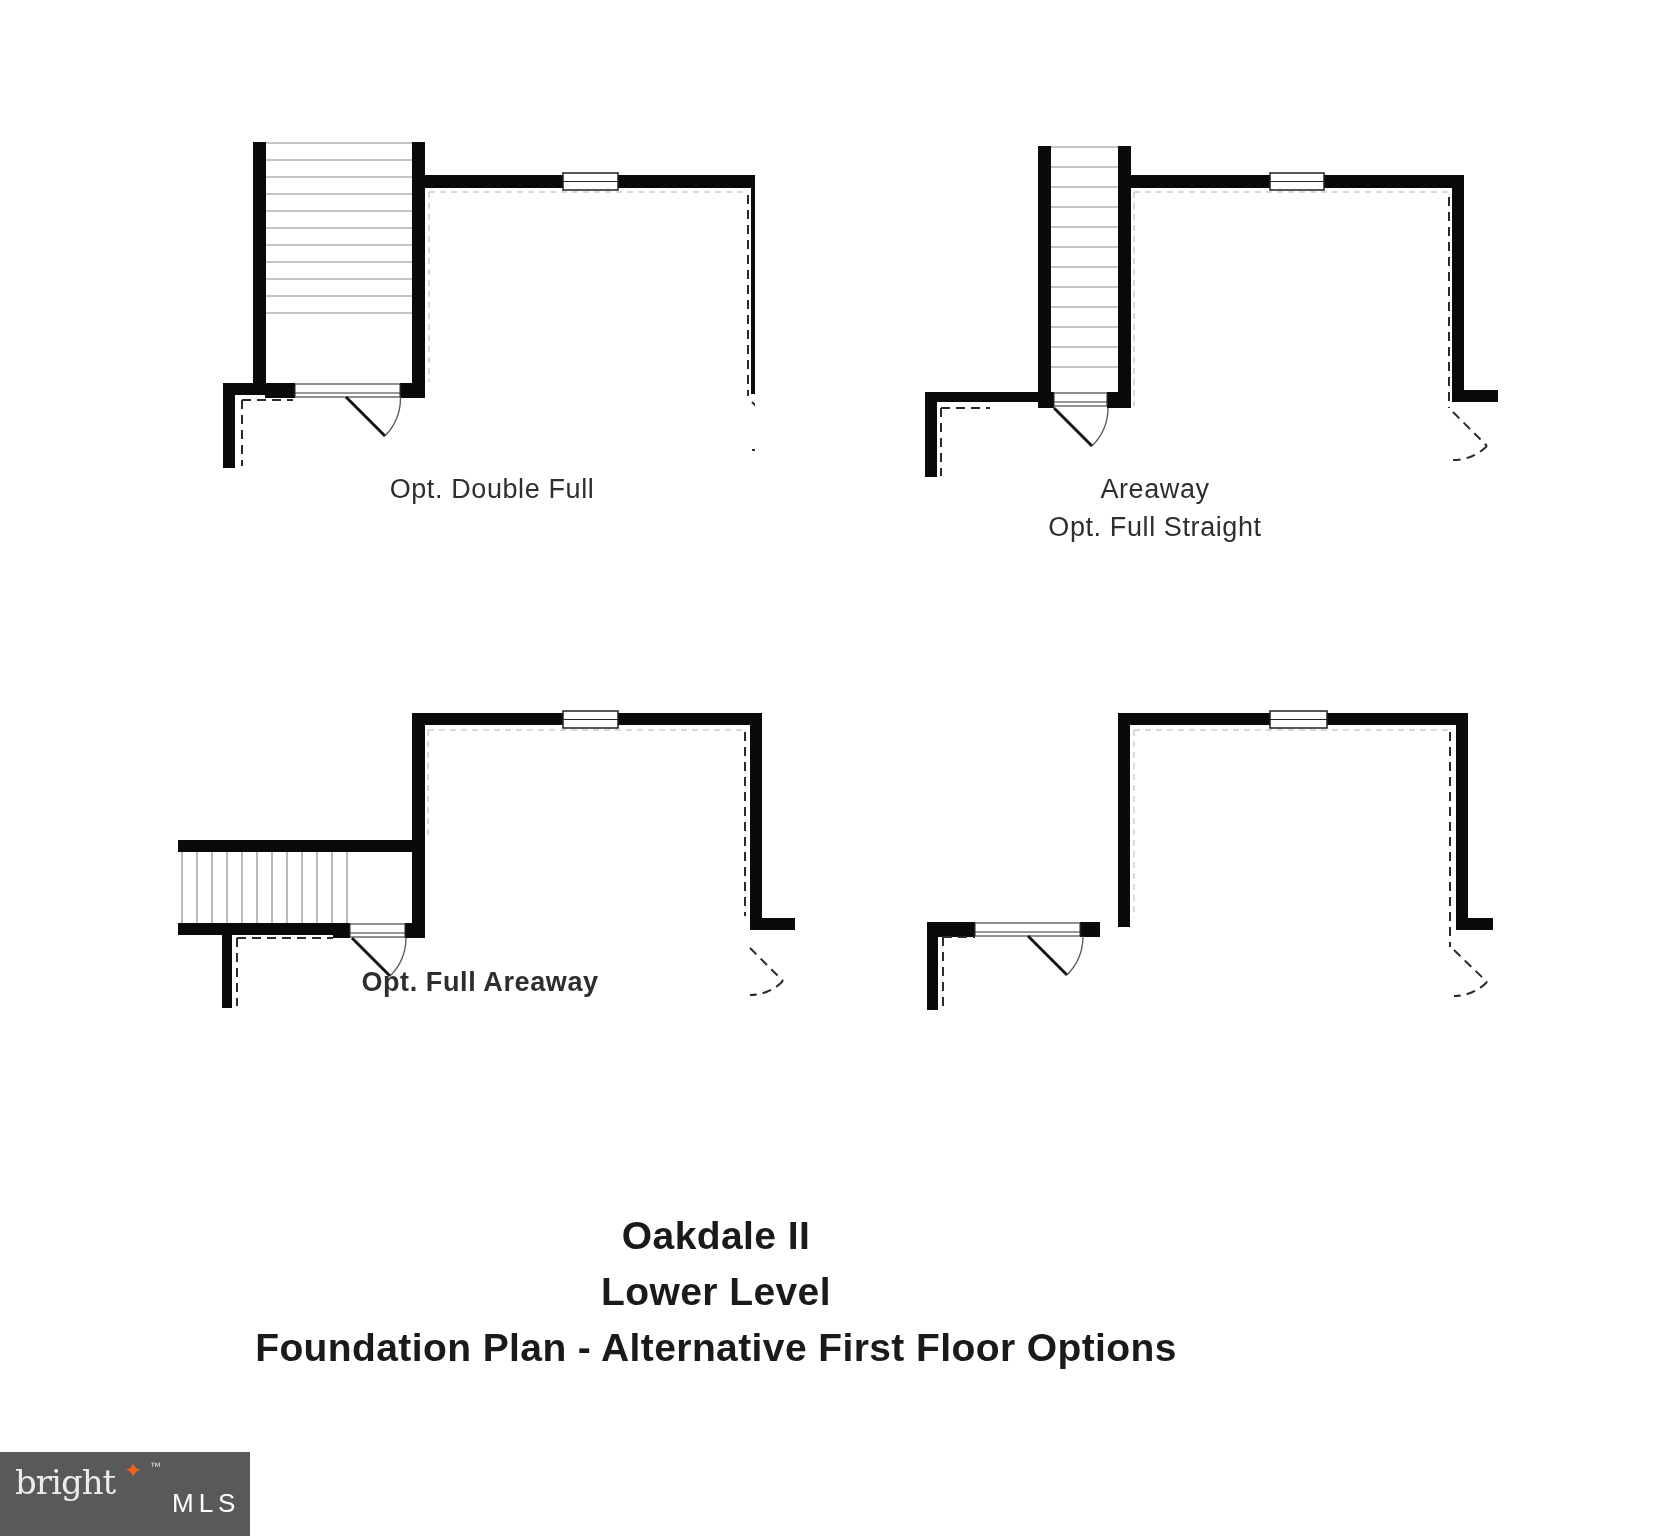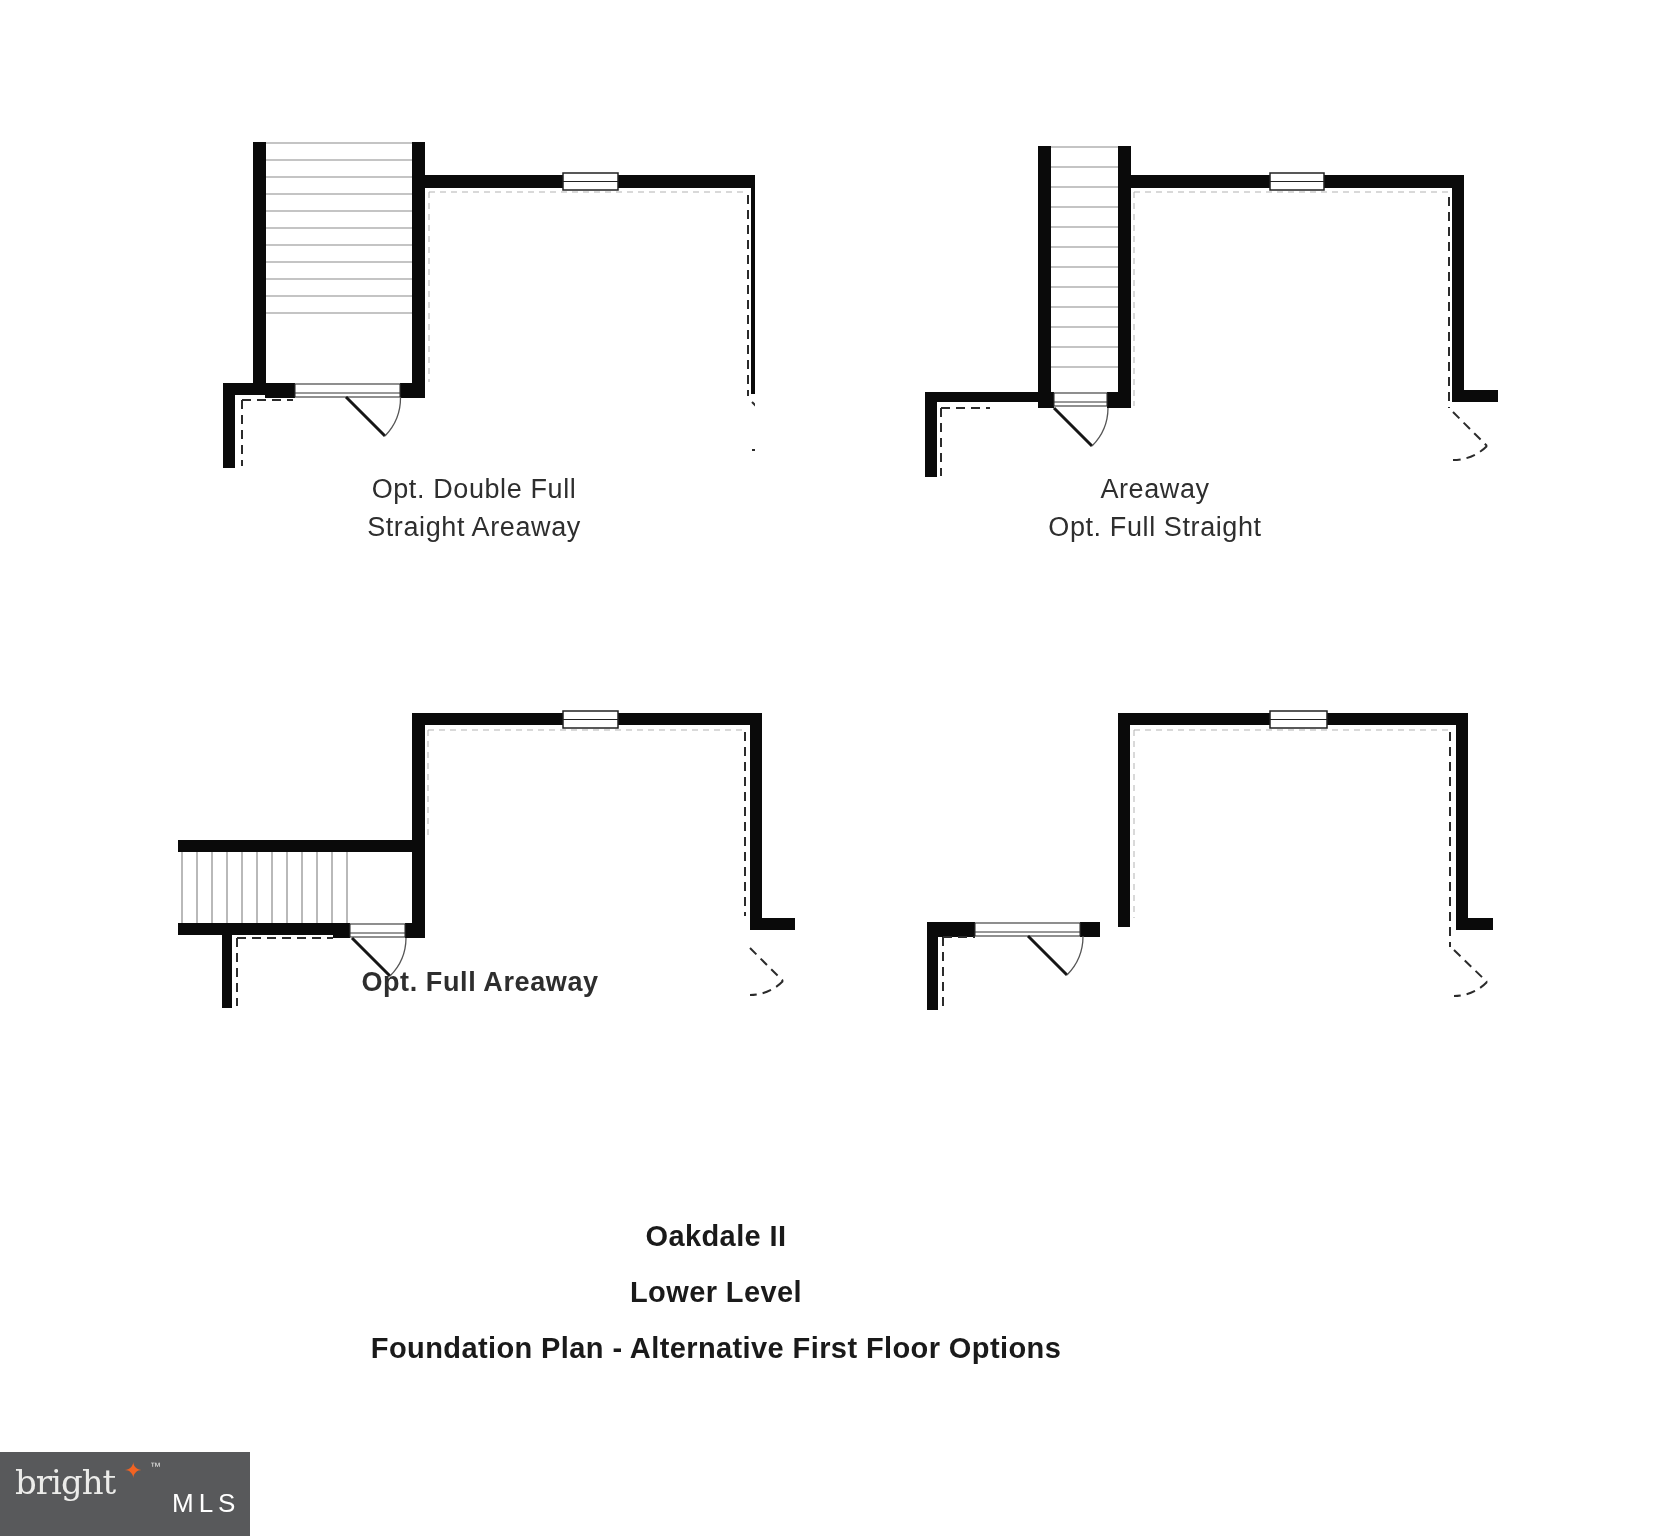--- a/index.html
+++ b/index.html
@@ -25,21 +25,21 @@
   .leaf{stroke:#161616;stroke-width:3;}
   .arc{fill:none;stroke:#555555;stroke-width:1.3;}
   .dashf{fill:none;stroke:#b3b3b3;stroke-width:1;stroke-dasharray:6 5;}
   .dashb{fill:none;stroke:#2b2b2b;stroke-width:2;stroke-dasharray:9 6;}
   .plan-label{
     position:absolute;text-align:center;color:var(--text);
     font-size:27px;line-height:38px;letter-spacing:0.6px;
   }
   .sheet-title{
     position:absolute;left:0;top:1208px;width:1432px;text-align:center;
-    color:var(--title);font-weight:bold;font-size:29px;line-height:56px;letter-spacing:0.4px;
+    color:var(--title);font-weight:bold;font-size:39px;line-height:56px;letter-spacing:0.4px;
   }
   .brand-bar{
     position:absolute;left:0;top:1452px;width:250px;height:84px;background:var(--bar);
   }
   .brand-word{
     position:absolute;left:15px;top:10px;
     font-family:"DejaVu Serif",serif;font-size:34px;color:#ececea;letter-spacing:-1px;
   }
   .brand-star{
     position:absolute;left:124px;top:6px;font-size:22px;color:var(--star);
@@ -104,23 +104,22 @@
         <path class="dashb" d="M 533 55 V 256"></path>
         <path class="dashb" d="M 27 260 V 326"></path>
         <path class="dashb" d="M 27 260 H 78"></path>
       </g>
       <g>
         <path class="dashb" d="M 537 262 L 571 296"></path>
         <path class="dashb" d="M 571 296 A 48 48 0 0 1 537 310"></path>
       </g>
     </svg>
   </div>
-  <div class="plan-label" style="left:204px;top:470px;width:540px;">
+  <div class="plan-label" style="left:222px;top:470px;width:540px;">
     <div>Opt. Double Full</div>
-    <div>Straight Areaway</div>
   </div>
 
   <div class="plan" style="left:860px;top:140px;">
     <svg width="640" height="345" viewBox="0 0 640 345">
       <g>
         <rect class="wall" x="178" y="6" width="13" height="246"></rect>
         <rect class="wall" x="258" y="6" width="13" height="262"></rect>
         <line class="tread" x1="191" y1="7" x2="258" y2="7"></line>
         <line class="tread" x1="191" y1="27" x2="258" y2="27"></line>
         <line class="tread" x1="191" y1="47" x2="258" y2="47"></line>

